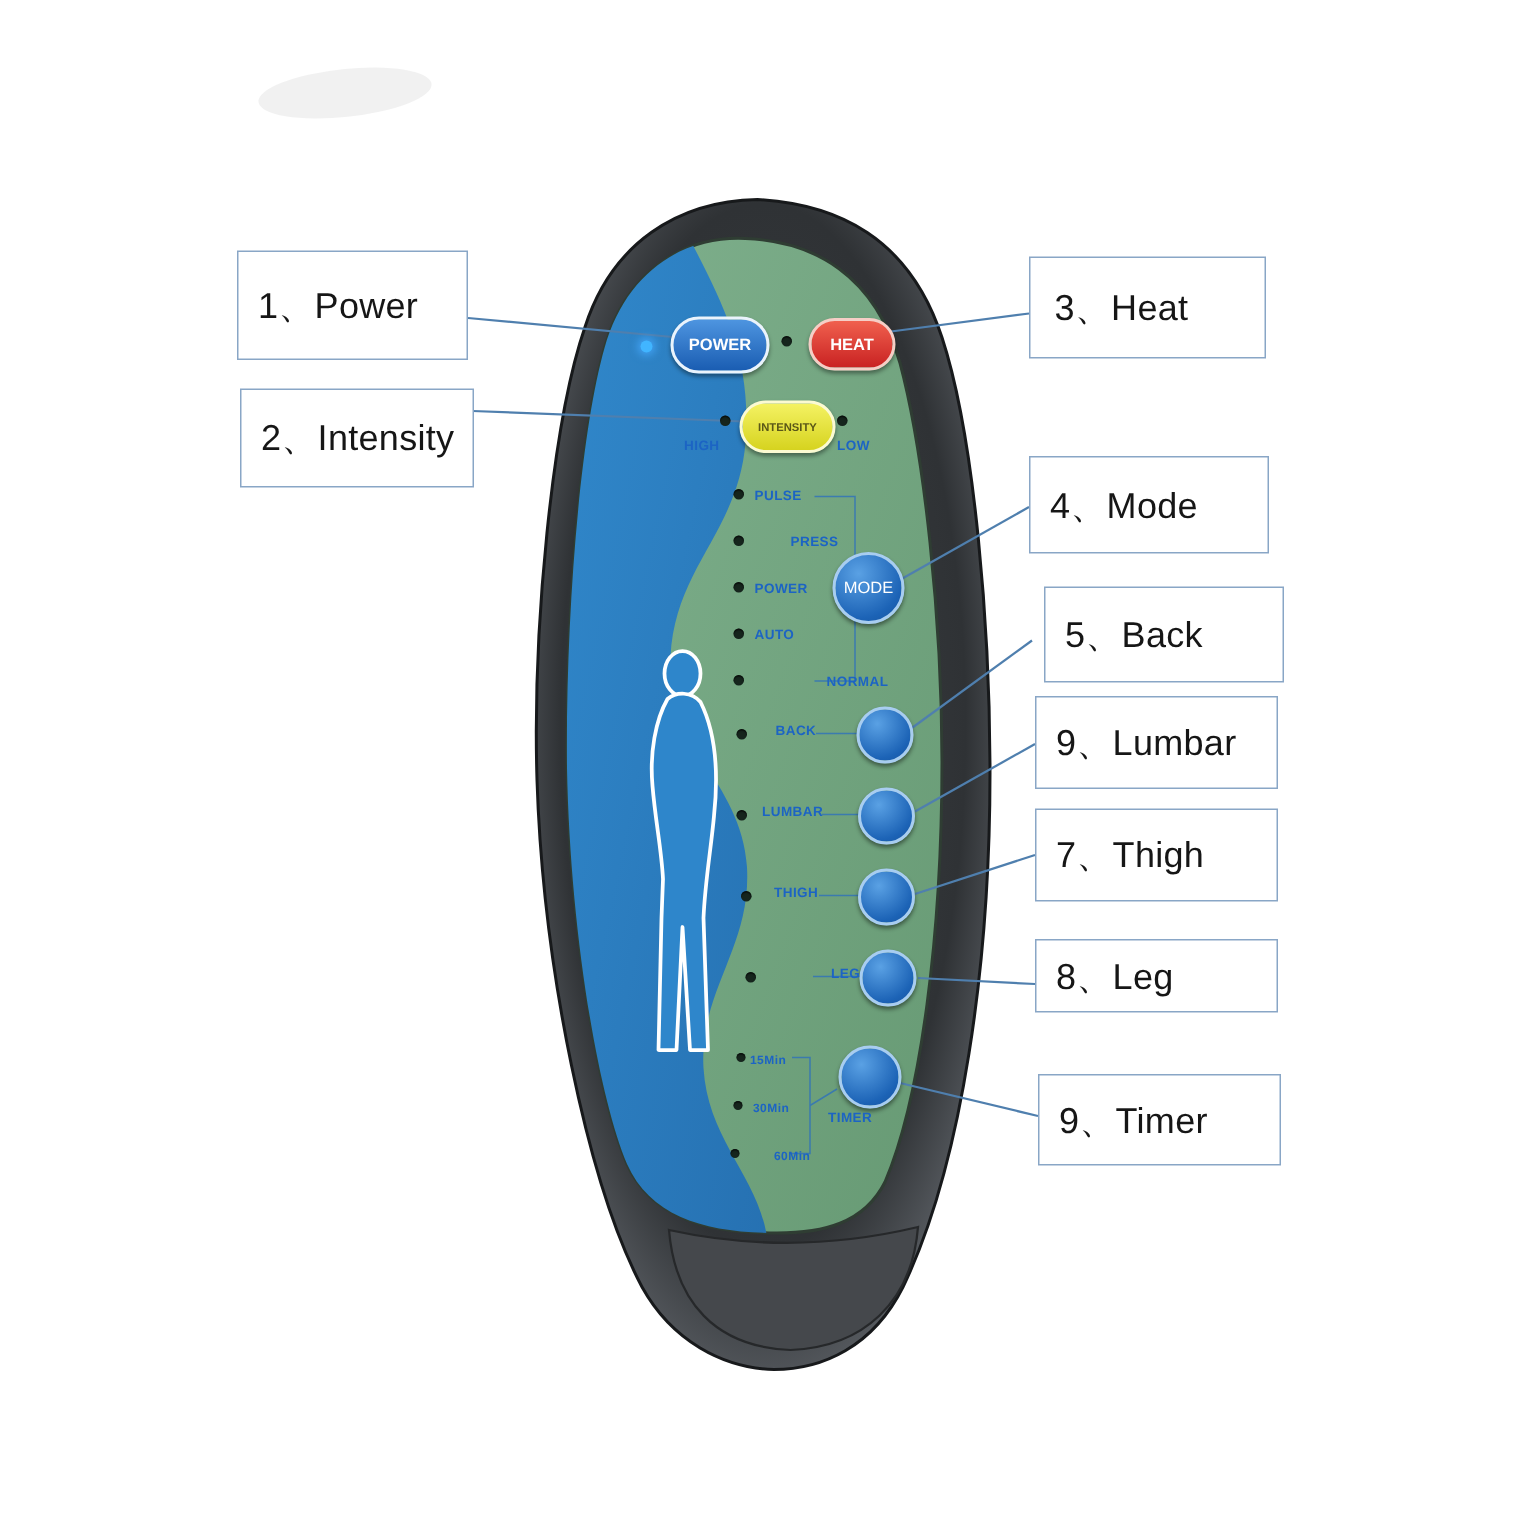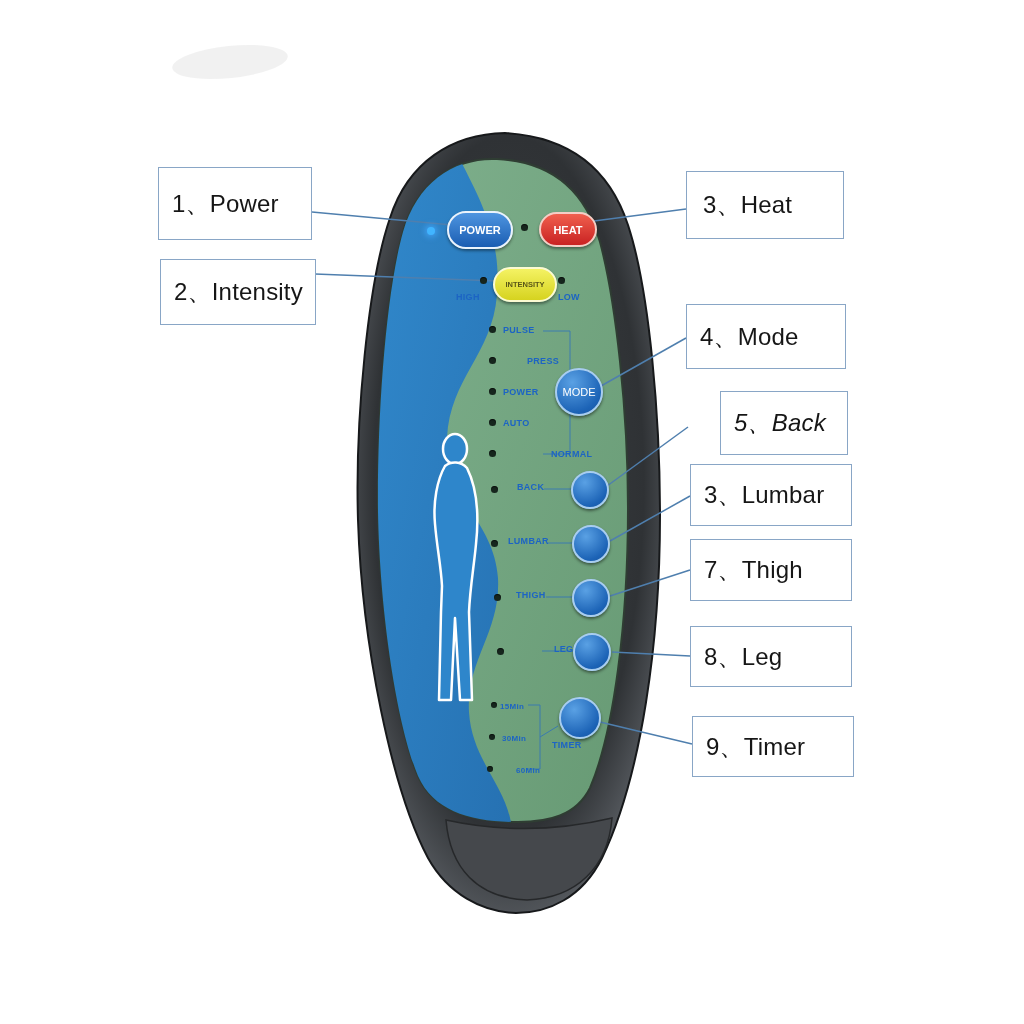--- a/index.html
+++ b/index.html
@@ -163,29 +163,29 @@
   </div>
   <div class="callout" style="left:160px;top:259px;width:156px;height:66px;">
     <span>2、Intensity</span>
   </div>
   <div class="callout" style="left:686px;top:171px;width:158px;height:68px;padding-left:16px;">
     <span>3、Heat</span>
   </div>
   <div class="callout" style="left:686px;top:304px;width:160px;height:65px;">
     <span>4、Mode</span>
   </div>
-  <div class="callout" style="left:720px;top:391px;width:128px;height:64px;font-style:italic;">
+  <div class="callout" style="left:696px;top:391px;width:160px;height:64px;">
     <span>5、Back</span>
   </div>
   <div class="callout" style="left:690px;top:464px;width:162px;height:62px;">
-    <span>3、Lumbar</span>
+    <span>9、Lumbar</span>
   </div>
   <div class="callout" style="left:690px;top:539px;width:162px;height:62px;">
     <span>7、Thigh</span>
   </div>
-  <div class="callout" style="left:690px;top:626px;width:162px;height:61px;">
+  <div class="callout" style="left:690px;top:626px;width:162px;height:49px;">
     <span>8、Leg</span>
   </div>
   <div class="callout" style="left:692px;top:716px;width:162px;height:61px;">
     <span>9、Timer</span>
   </div>
 
 </div>
 
 </body></html>

